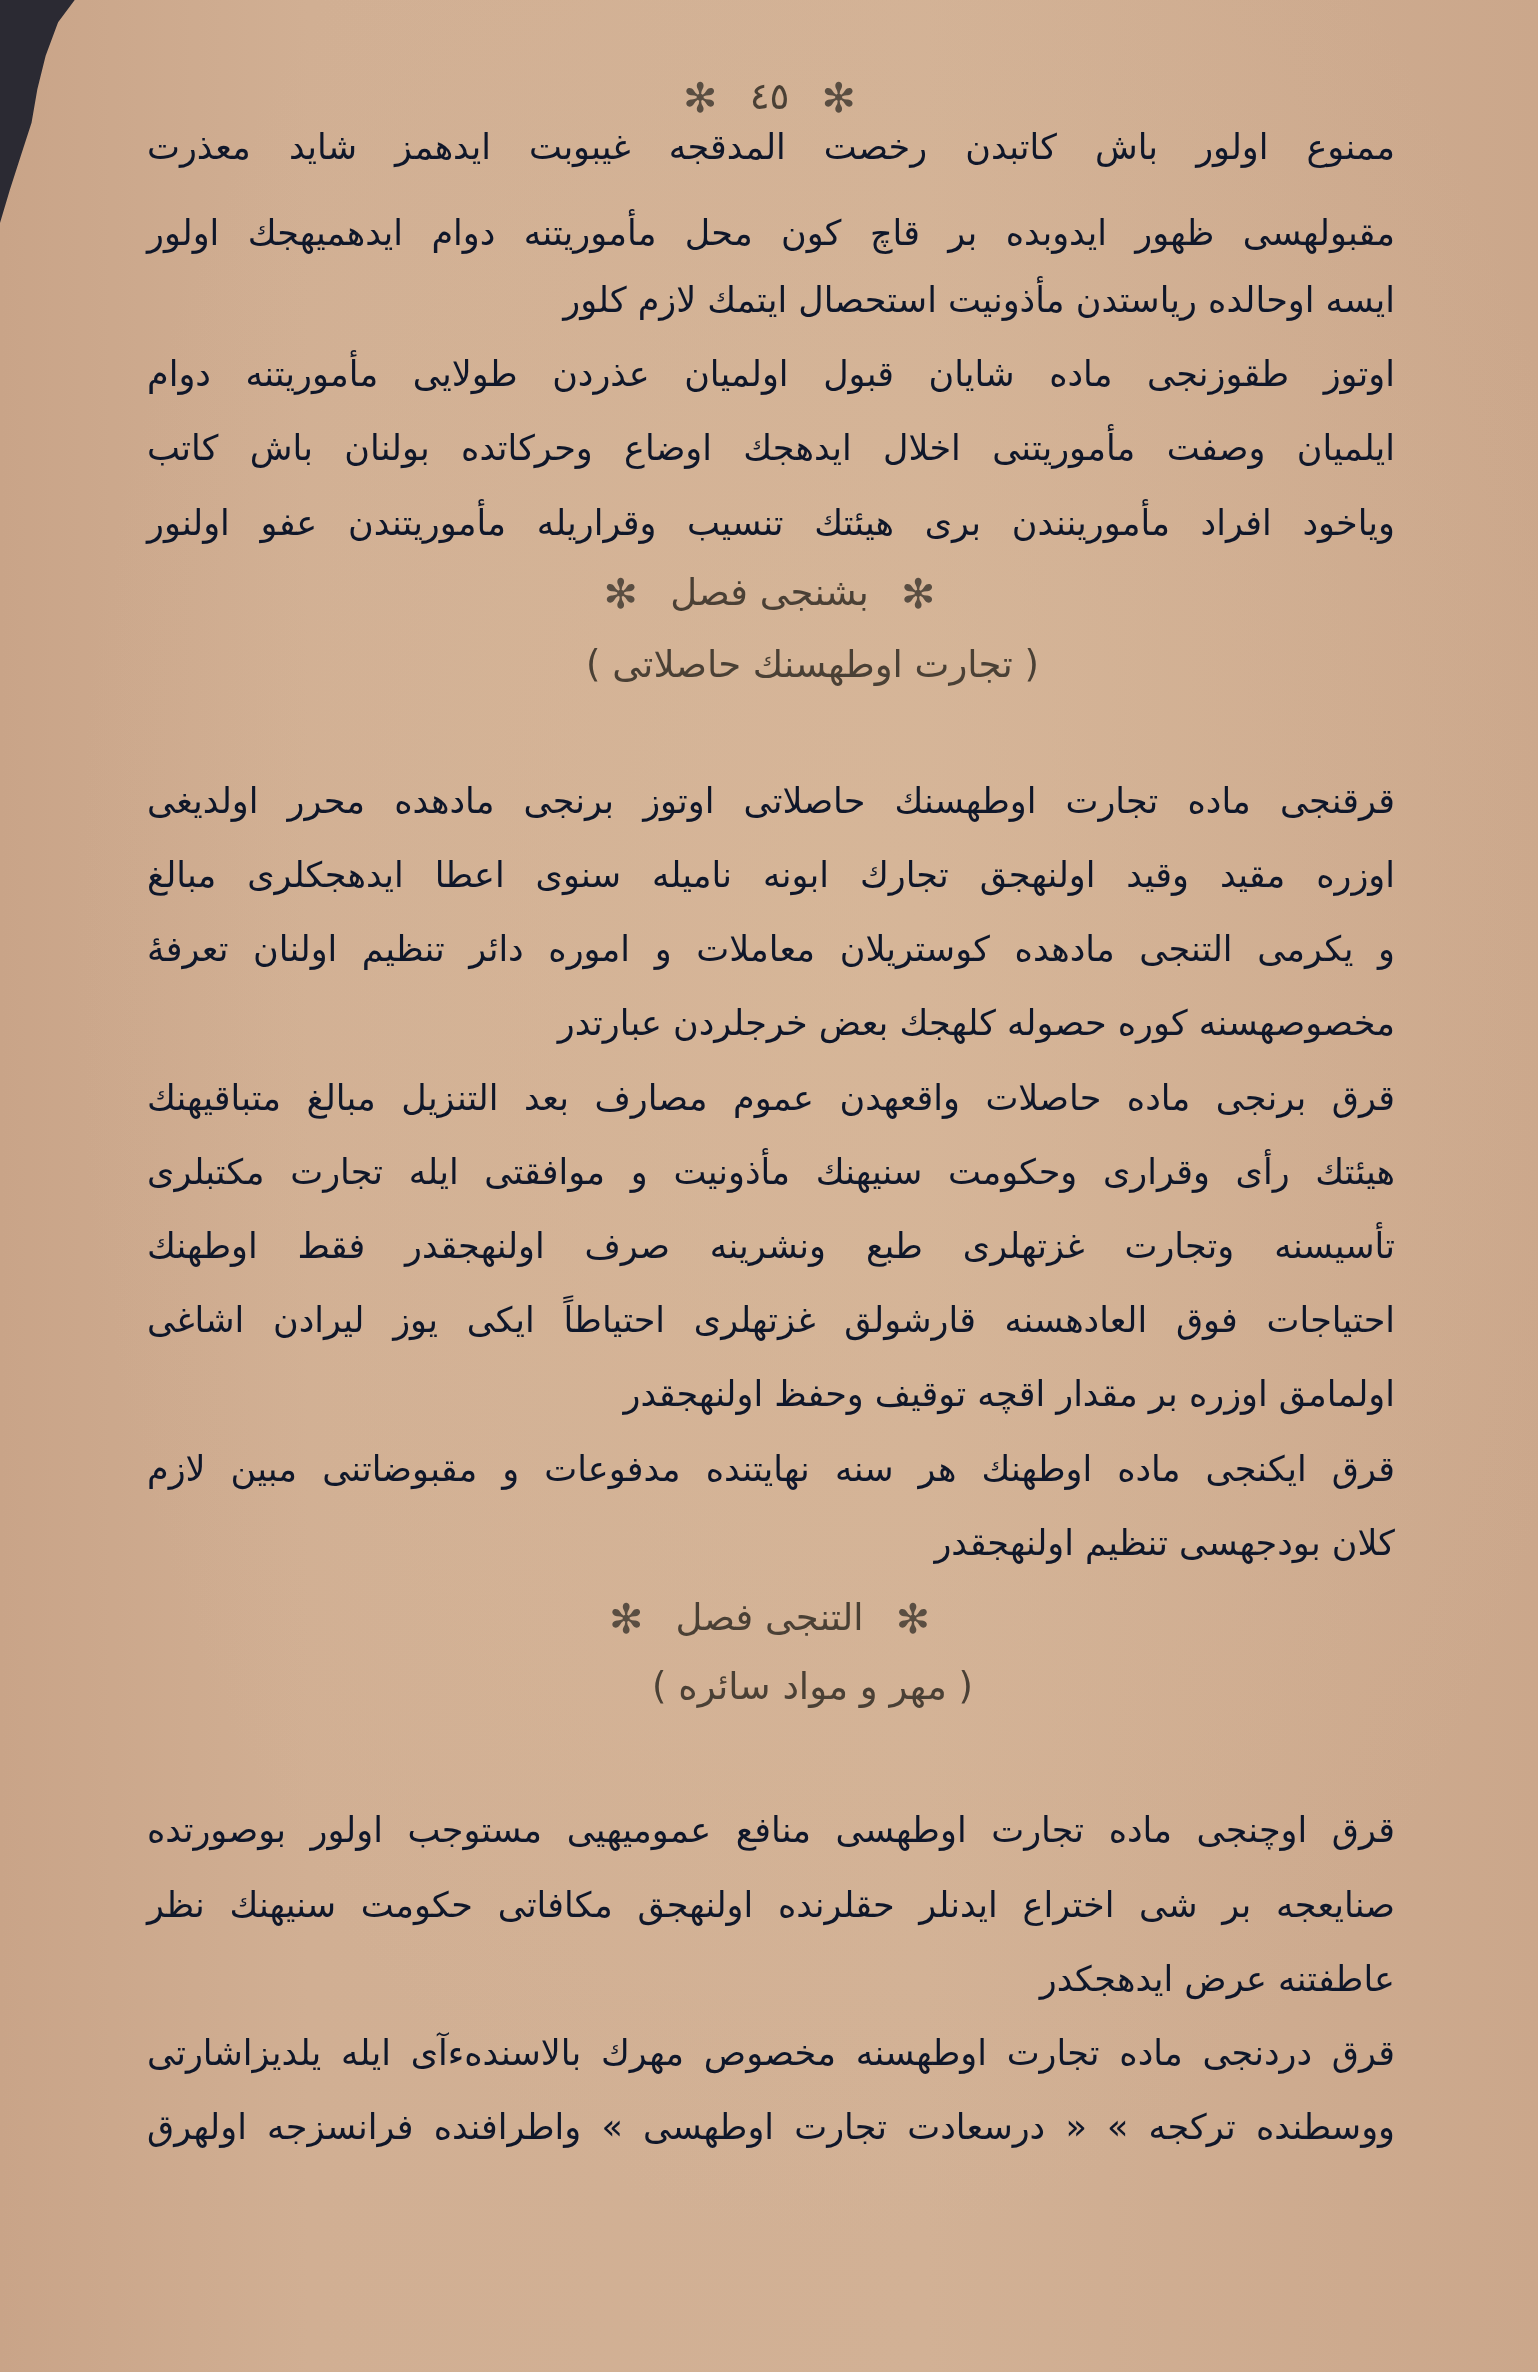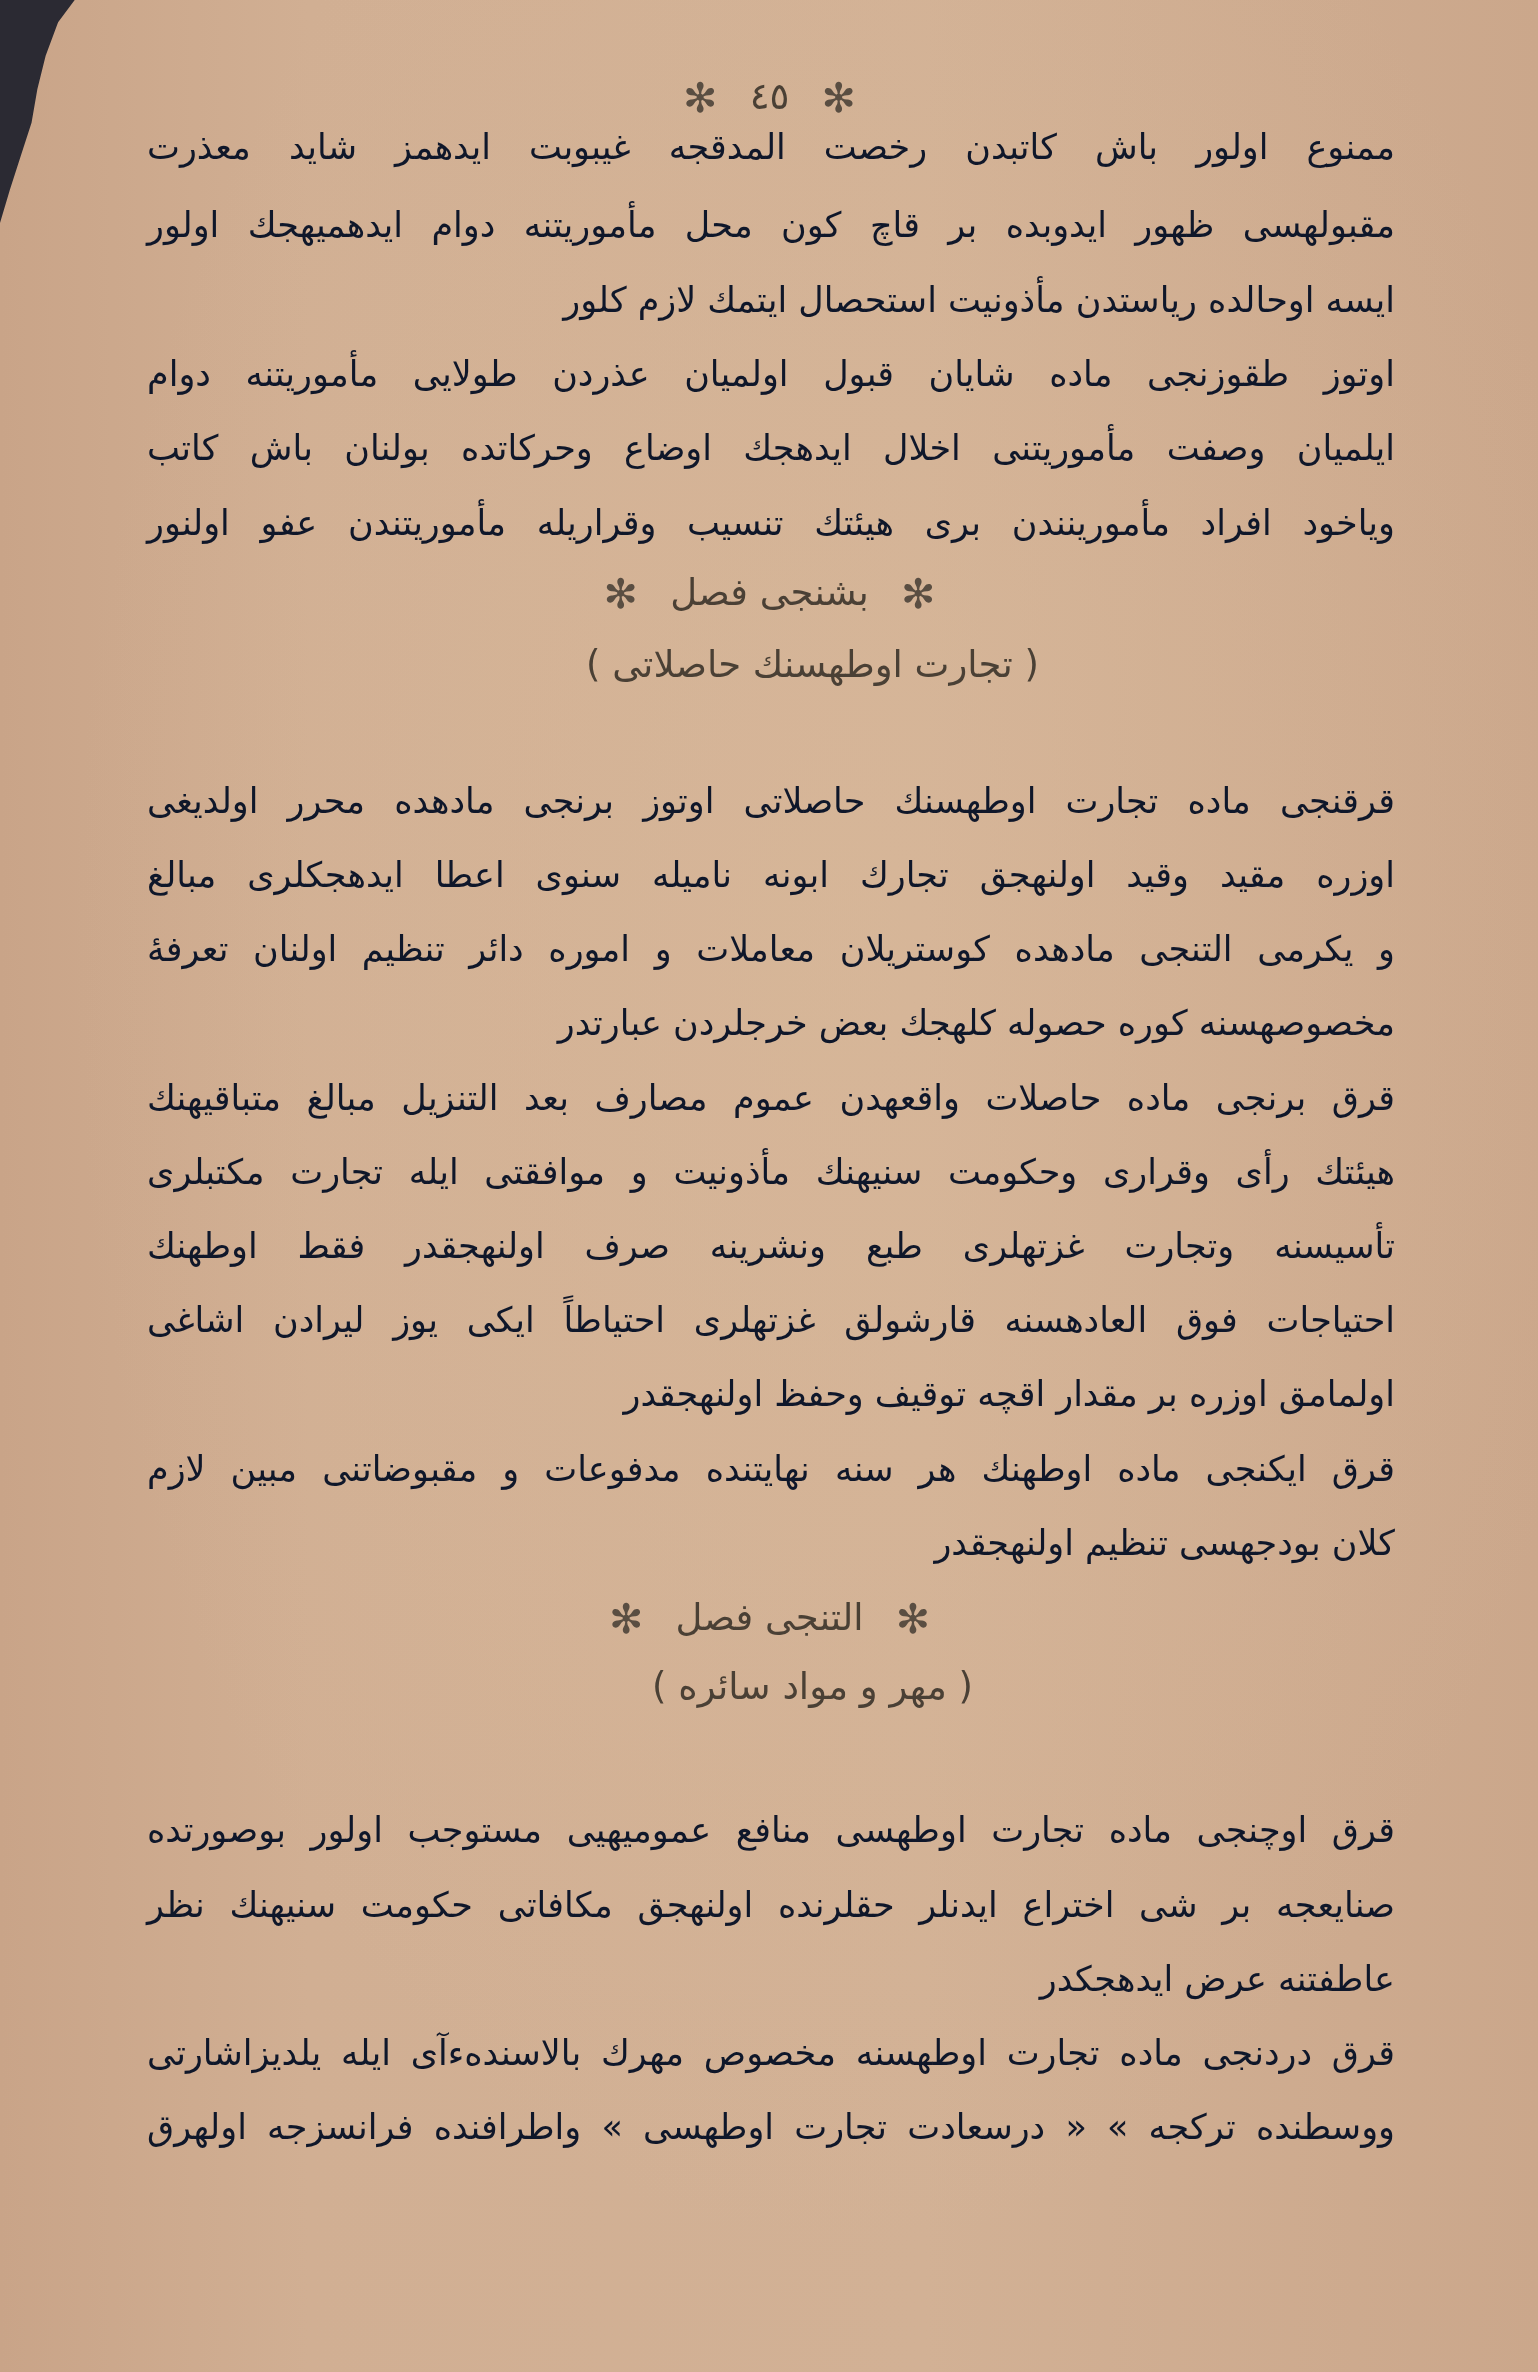--- a/index.html
+++ b/index.html
@@ -67,21 +67,21 @@
 <div class="paper"></div>
 <div class="dark-corner"></div>
 
 <div class="center page-num">
   <span class="star">✻</span>
   <span>٤٥</span>
   <span class="star">✻</span>
 </div>
 
 <div class="line full" style="top:130px">ممنوع اولور باش كاتبدن رخصت المدقجه غيبوبت ايدهمز شايد معذرت</div>
-<div class="line full" style="top:208px">مقبولهسى ظهور ايدوبده بر قاچ كون محل مأموريتنه دوام ايدهميهجك اولور</div>
+<div class="line full" style="top:216px">مقبولهسى ظهور ايدوبده بر قاچ كون محل مأموريتنه دوام ايدهميهجك اولور</div>
 <div class="line full short" style="top:283px">ايسه اوحالده رياستدن مأذونيت استحصال ايتمك لازم كلور</div>
 
 <div class="line full" style="top:357px">اوتوز طقوزنجى ماده   شايان قبول اولميان عذردن طولايى مأموريتنه دوام</div>
 <div class="line full" style="top:431px">ايلميان وصفت مأموريتنى اخلال ايدهجك اوضاع وحركاتده بولنان باش كاتب</div>
 <div class="line full" style="top:506px">وياخود افراد مأمورينندن برى هيئتك تنسيب وقراريله مأموريتندن عفو اولنور</div>
 
 <div class="center section-title" style="top:570px">
   <span class="star">✻</span>
   <span>بشنجى فصل</span>
   <span class="star">✻</span>

